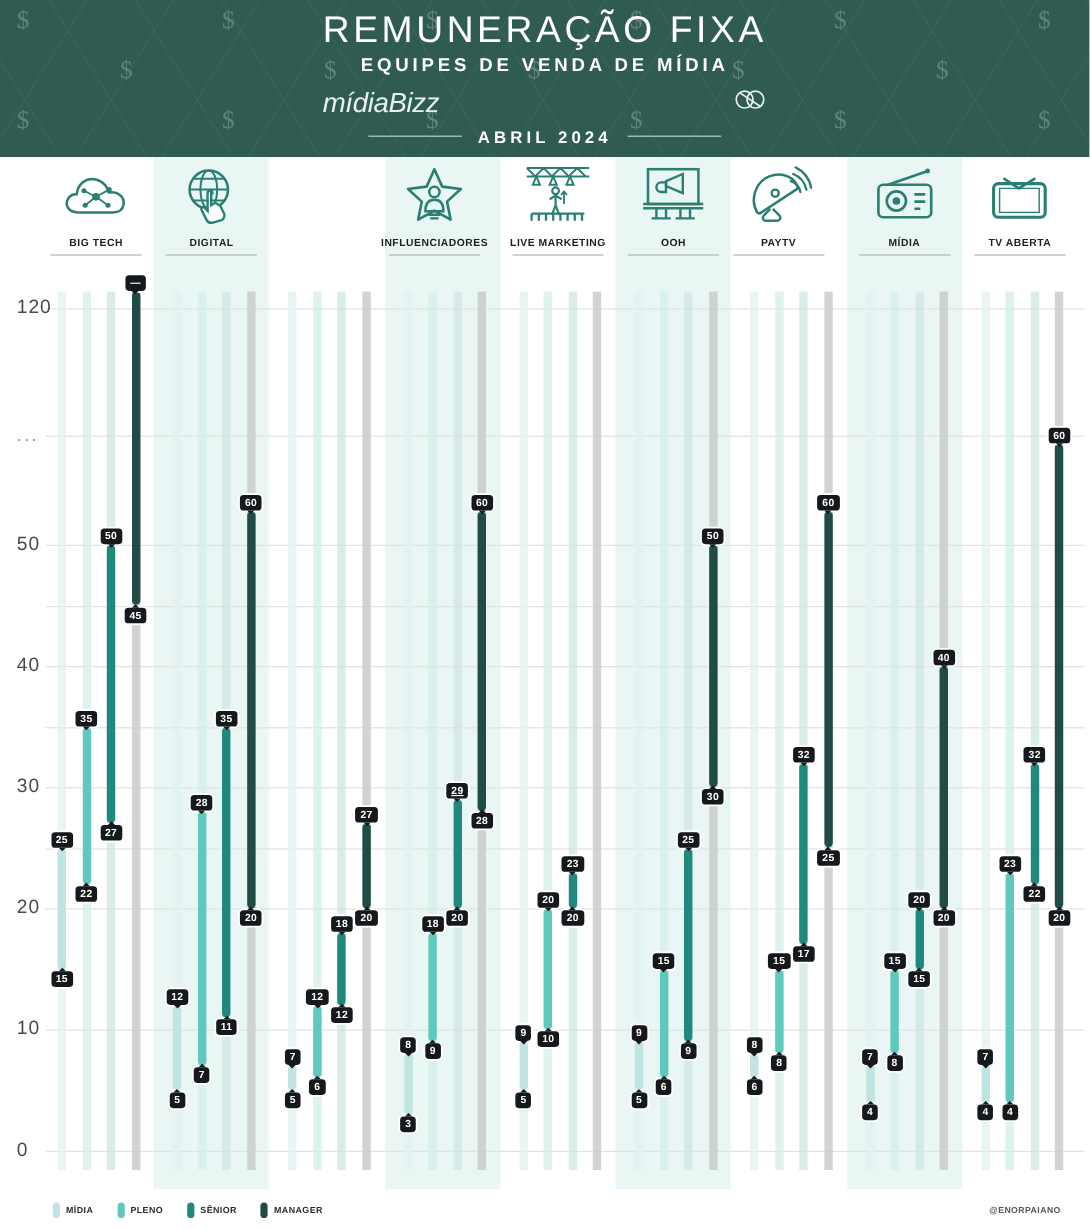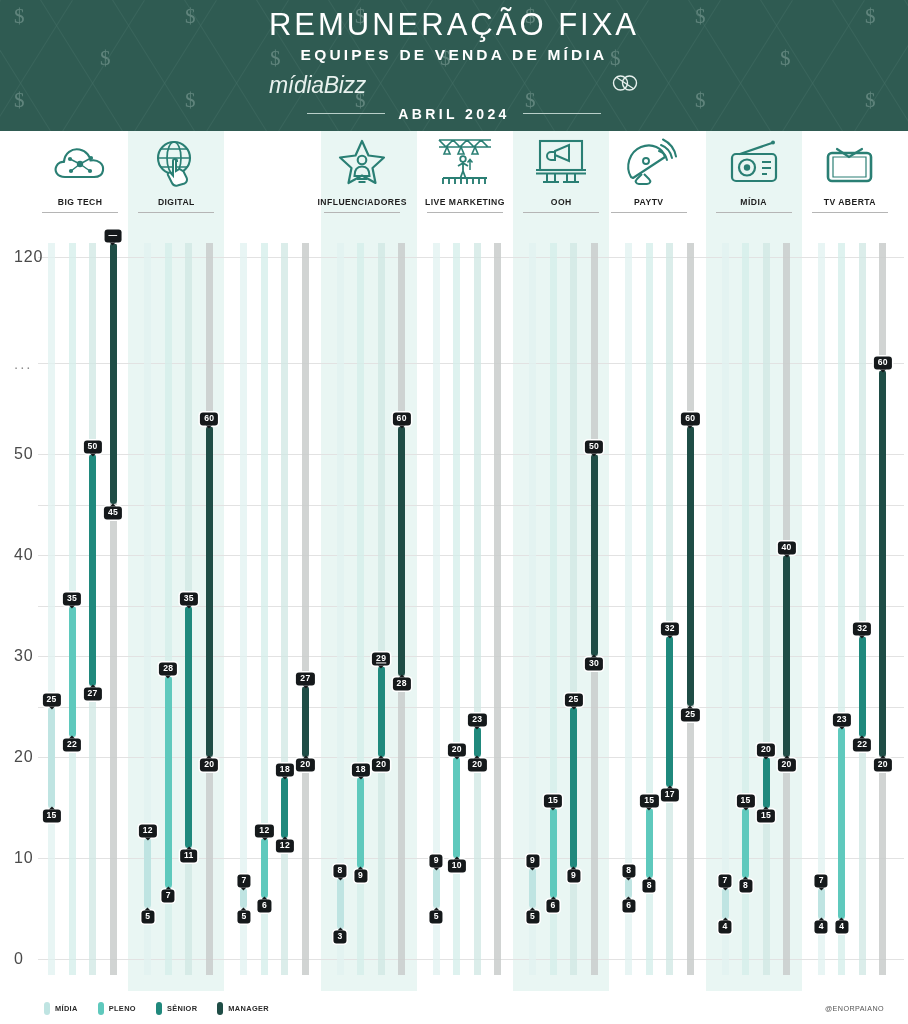--- a/index.html
+++ b/index.html
@@ -98,21 +98,21 @@
   
   .footer{
     position:absolute;left:0;bottom:0;width:908px;height:32px;background:#ffffff;
     display:flex;align-items:center;z-index:7;
   }
   .legend{display:flex;align-items:center;gap:20px;margin-left:44px;}
   .legend-item{display:flex;align-items:center;gap:5px;}
   .legend-swatch{width:6px;height:13px;border-radius:3px;display:inline-block;}
   .legend-text{font-size:7.4px;font-weight:700;letter-spacing:.35px;color:#2a2a2a;white-space:nowrap;}
   .credit{
-    position:absolute;right:24px;font-size:7.2px;font-weight:400;letter-spacing:.4px;color:#555;
+    position:absolute;right:24px;font-size:7.2px;font-weight:700;letter-spacing:.4px;color:#555;
     white-space:nowrap;
   }
 </style>
 </head>
 <body>
 
 <div id="page">
 
   <div class="header">
     <div class="header-pattern" id="header-pattern">

